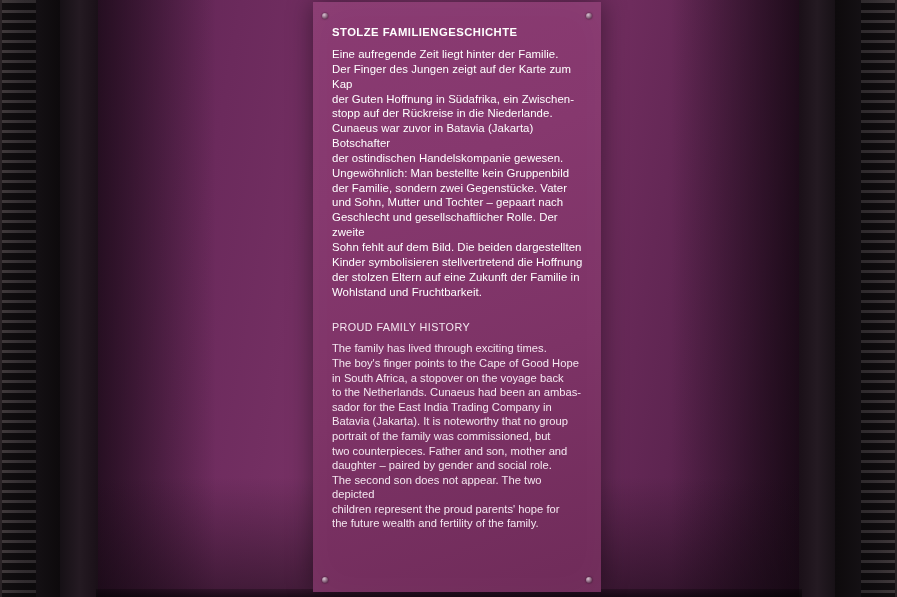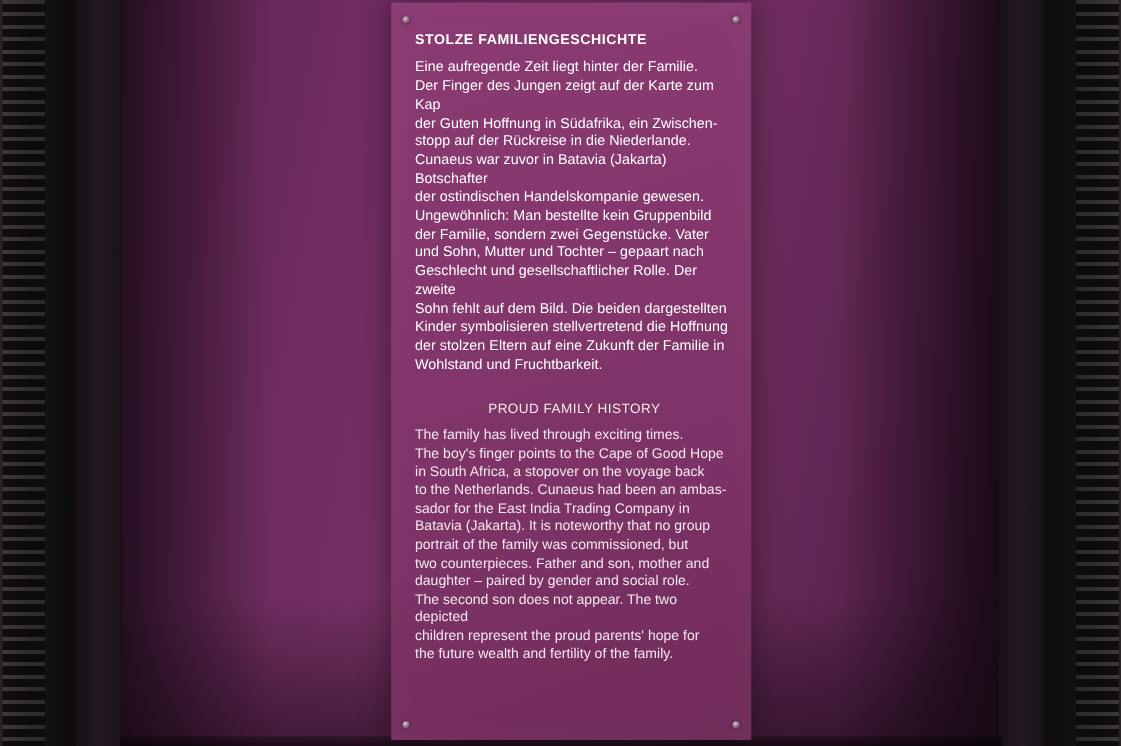--- a/index.html
+++ b/index.html
@@ -131,21 +131,20 @@
     color: #ffffff;
     margin: 0;
     letter-spacing: 0.05px;
   }
   .title-en {
     font-size: 10.8px;
     font-weight: normal;
     letter-spacing: 0.4px;
     margin: 22px 0 8px 0;
     color: #f4e7f0;
-    text-align: center;
   }
   .body-en {
     font-size: 11.2px;
     font-weight: normal;
     line-height: 14.6px;
     color: #f4e7f0;
     margin: 0;
     letter-spacing: 0.02px;
   }
   .credit-line { white-space: pre-wrap; }

